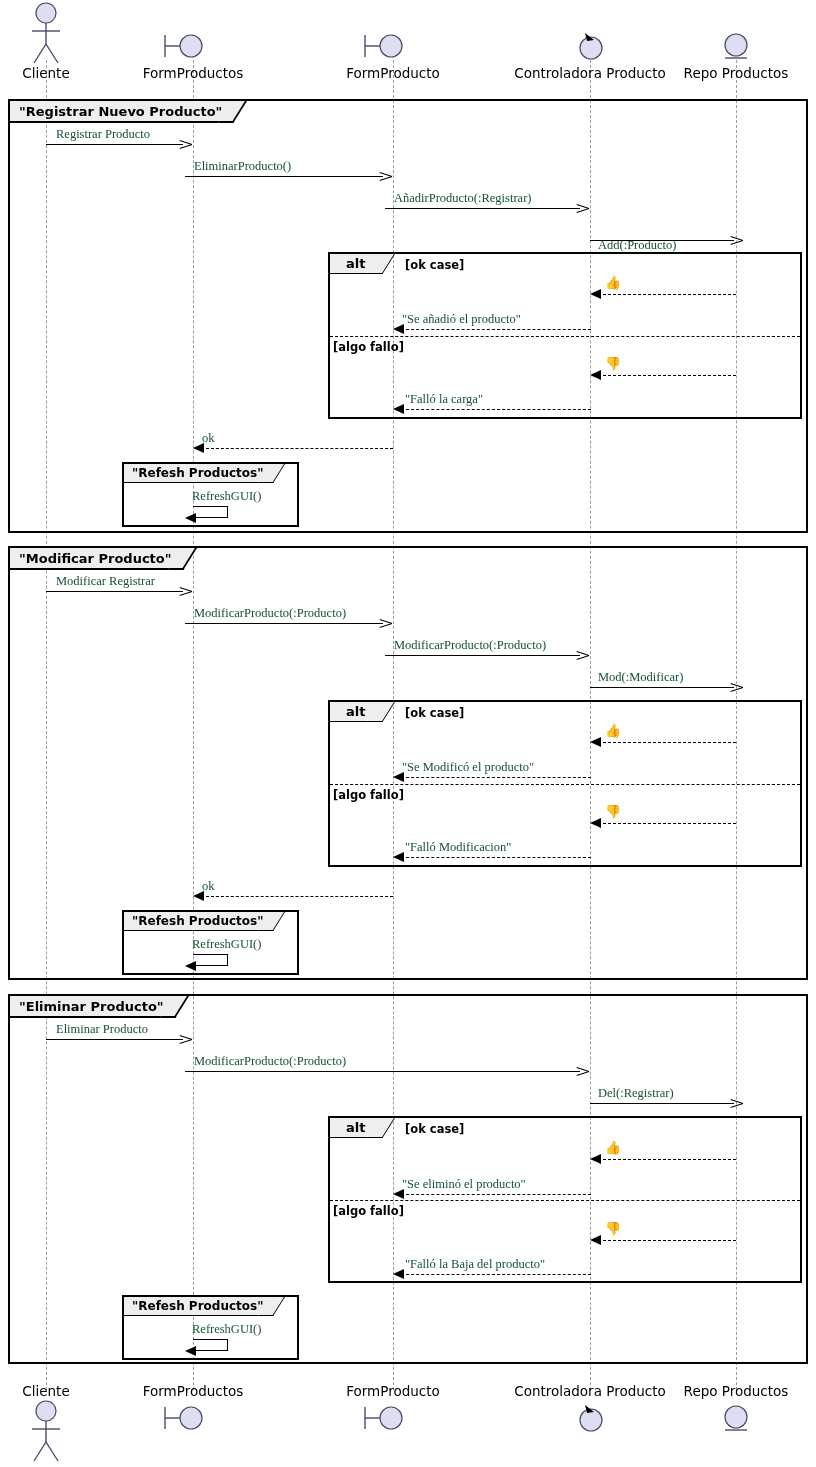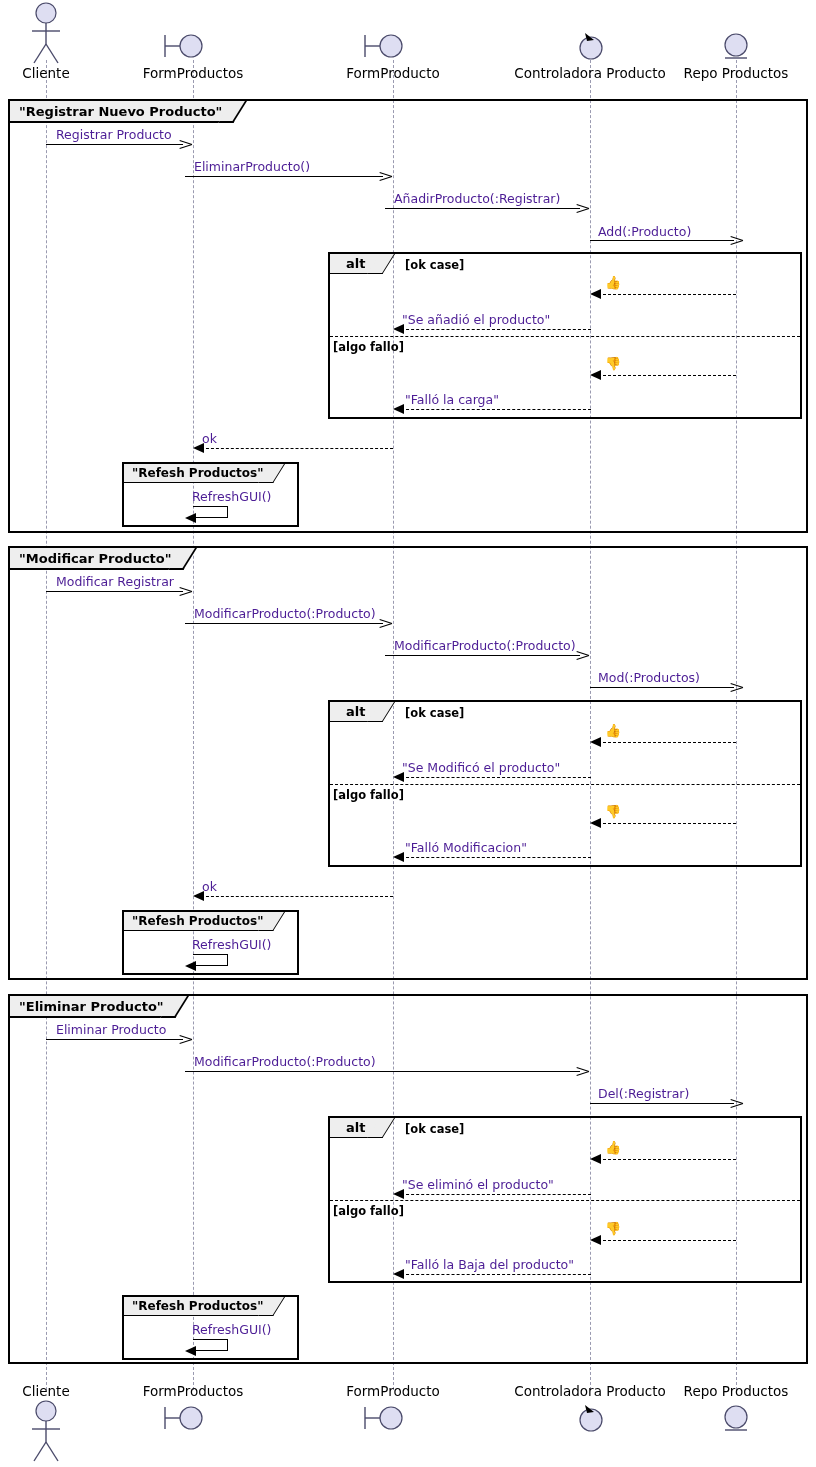--- a/index.html
+++ b/index.html
@@ -46,21 +46,21 @@
   
   .alt-div{position:absolute;border-top:1px dashed #000;}
   .alt-guard{
     position:absolute;font-size:11.5px;font-weight:bold;color:#000;white-space:nowrap;
   }
 
   
   .msg-line{position:absolute;height:0;border-top:1.6px solid #000;}
   .msg-line.dashed{border-top:1.4px dashed #000;}
   .msg-label{
-    position:absolute;font-size:12.5px;color:#4c1d95;white-space:nowrap;
+    position:absolute;font-size:12.5px;color:#14532d;white-space:nowrap;font-family:Liberation Serif, serif;
   }
   .arrow-r, .arrow-l{position:absolute;width:0;height:0;}
   .arrow-l{
     border-top:5px solid transparent;border-bottom:5px solid transparent;
     border-right:11px solid #000;
   }
   
   .ohead{position:absolute;width:13px;height:11px;}
   .ohead i{position:absolute;left:0;top:5px;width:13px;height:0;border-top:1.7px solid #000;transform-origin:right center;}
   .ohead i.a{transform:rotate(18deg);}
@@ -147,21 +147,21 @@
       <i class="b"></i>
     </div>
 
   <div class="msg-label" style="left:394px;top:191px;">AñadirProducto(:Registrar)</div>
   <div class="msg-line" style="left:385px;top:208px;width:195px;"></div>
   <div class="ohead" style="left:576px;top:203px;">
       <i class="a"></i>
       <i class="b"></i>
     </div>
 
-  <div class="msg-label" style="left:598px;top:224px;text-align:right;">Add(:Producto)</div>
+  <div class="msg-label" style="left:598px;top:238px;text-align:right;">Add(:Producto)</div>
   <div class="msg-line" style="left:590px;top:240px;width:144px;"></div>
   <div class="ohead" style="left:730px;top:235px;">
       <i class="a"></i>
       <i class="b"></i>
     </div>
 
   <div class="frame frame-inner" style="left:328px;top:252px;width:474px;height:167px;border-width:2px;"></div>
   <div class="hdr-box" style="left:330px;top:254px;height:20px;">
     <div class="frame-hdr small" style="position:relative;height:20px;padding:0 16px;">alt</div>
     <div class="hdr-wedge small"></div>
@@ -220,21 +220,21 @@
       <i class="b"></i>
     </div>
 
   <div class="msg-label" style="left:394px;top:638px;">ModificarProducto(:Producto)</div>
   <div class="msg-line" style="left:385px;top:655px;width:195px;"></div>
   <div class="ohead" style="left:576px;top:650px;">
       <i class="a"></i>
       <i class="b"></i>
     </div>
 
-  <div class="msg-label" style="left:598px;top:670px;">Mod(:Productos)</div>
+  <div class="msg-label" style="left:598px;top:670px;">Mod(:Modificar)</div>
   <div class="msg-line" style="left:590px;top:687px;width:144px;"></div>
   <div class="ohead" style="left:730px;top:682px;">
       <i class="a"></i>
       <i class="b"></i>
     </div>
 
   <div class="frame frame-inner" style="left:328px;top:700px;width:474px;height:167px;border-width:2px;"></div>
   <div class="hdr-box" style="left:330px;top:702px;height:20px;">
     <div class="frame-hdr small" style="position:relative;height:20px;padding:0 16px;">alt</div>
     <div class="hdr-wedge small"></div>

